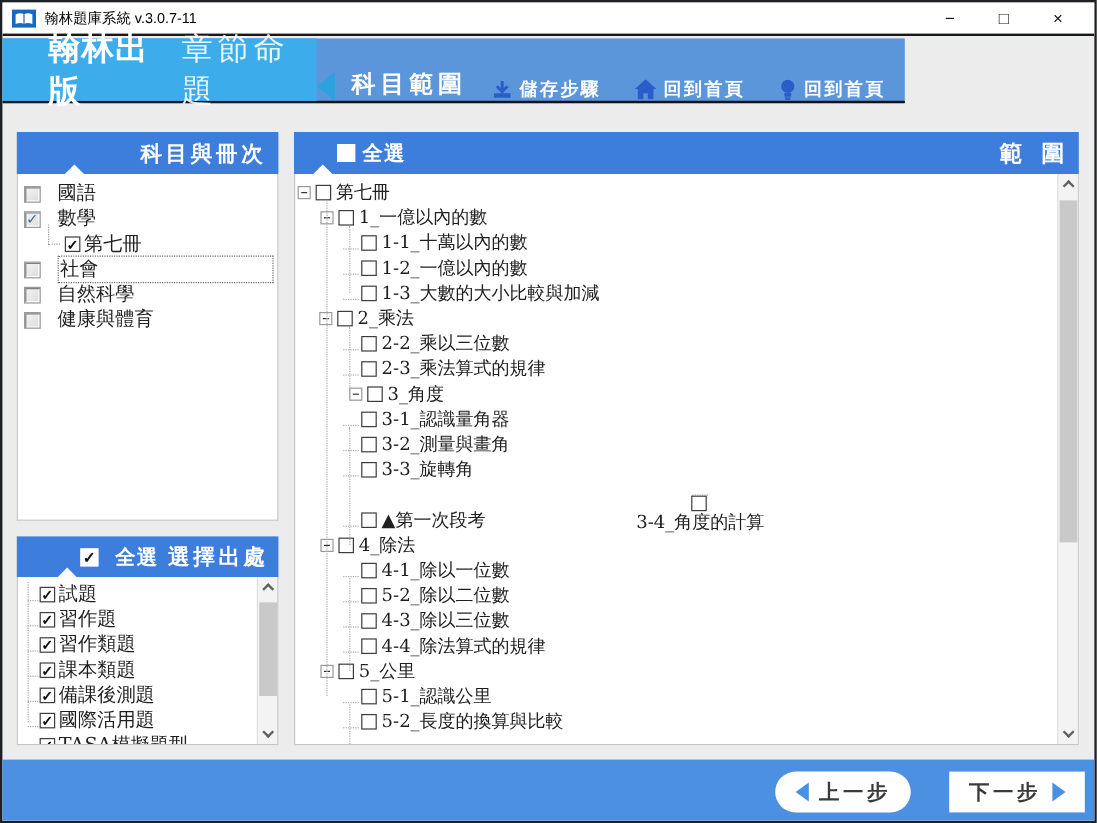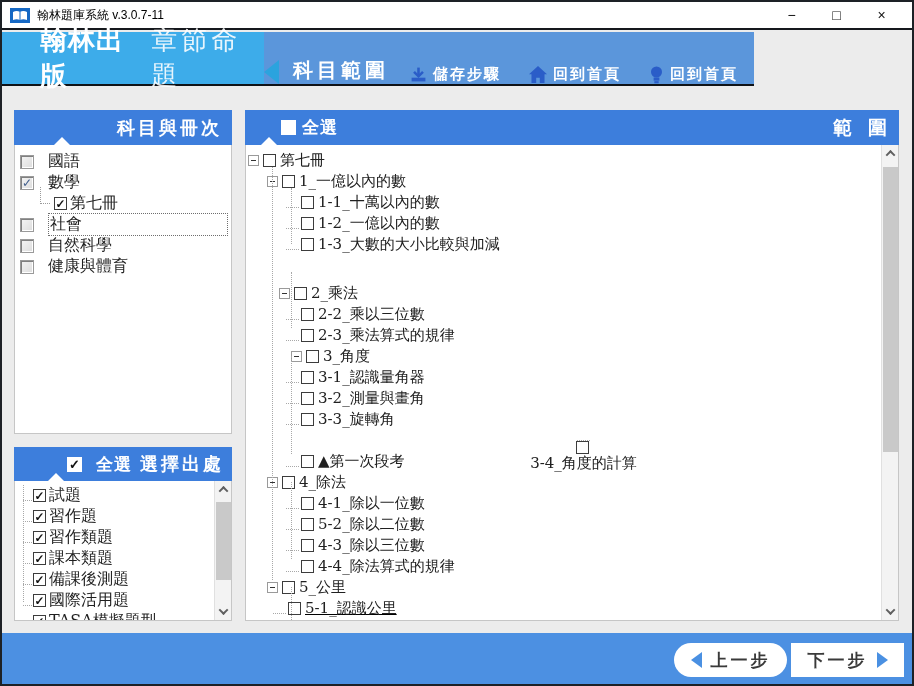--- a/index.html
+++ b/index.html
@@ -77,21 +77,21 @@
   .scroll-arrow { position:absolute; left:0; width:17px; height:17px; display:flex; align-items:center; justify-content:center; }
   .scroll-arrow.up { top:0; } .scroll-arrow.down { bottom:0; }
   .chev { width:7px; height:7px; border-left:2px solid #606060; border-top:2px solid #606060; }
   .chev.up { transform:rotate(45deg) translate(1px,1px); }
   .chev.down { transform:rotate(225deg) translate(1px,1px); }
   .scroll-thumb { position:absolute; left:1px; width:15px; background:#c9c9c9; }
 
   
   .footer { position:absolute; left:0; bottom:0; width:910px; height:51px; background:var(--footer,#4C90E2); }
   .step-btn { position:absolute; top:10px; width:113px; height:34px; background:#fff; border:none; display:flex; align-items:center; justify-content:center; gap:9px; font-family:"Liberation Sans", sans-serif; font-size:17px; font-weight:bold; color:#3a3a3a; letter-spacing:3px; cursor:pointer; }
-  .step-btn.prev { left:672px;border-radius:17px; } .step-btn.next { left:789px; }
+  .step-btn.prev { left:644px;border-radius:17px; } .step-btn.next { left:789px; }
   .tri { width:0; height:0; }
   .tri.left { border-top:8px solid transparent; border-bottom:8px solid transparent; border-right:11px solid #4a90e2; }
   .tri.right { border-top:8px solid transparent; border-bottom:8px solid transparent; border-left:11px solid #4a90e2; }
 </style>
 </head>
 <body>
 
 <div class="window" style="--appbar: #5B96DB; --brand-bg: #3DACEA; --panel-header: #3D7EDC; --footer: #4C90E2;">
 
   <div class="titlebar">
@@ -259,21 +259,21 @@
         <div class="tree-row" style="padding-left: 40px;">
           <span class="tree-stub"></span>
           <span class="cbflat tree-cb"></span>
           <span class="tree-label">1-2_一億以內的數</span>
         </div>
         <div class="tree-row" style="padding-left: 40px;">
           <span class="tree-stub"></span>
           <span class="cbflat tree-cb"></span>
           <span class="tree-label">1-3_大數的大小比較與加減</span>
         </div>
-        <div class="tree-row" style="padding-left: 33px; margin-top: 28px;">
+        <div class="tree-row" style="padding-left: 20px;">
           <span class="expand-box"></span>
           <span class="cbflat tree-cb"></span>
           <span class="tree-label">2_乘法</span>
         </div>
         <div class="tree-row" style="padding-left: 40px;">
           <span class="tree-stub"></span>
           <span class="cbflat tree-cb"></span>
           <span class="tree-label">2-2_乘以三位數</span>
         </div>
         <div class="tree-row" style="padding-left: 40px;">
@@ -334,21 +334,21 @@
         <div class="tree-row" style="padding-left: 40px;">
           <span class="tree-stub"></span>
           <span class="cbflat tree-cb"></span>
           <span class="tree-label">4-4_除法算式的規律</span>
         </div>
         <div class="tree-row" style="padding-left: 21px;">
           <span class="expand-box"></span>
           <span class="cbflat tree-cb"></span>
           <span class="tree-label">5_公里</span>
         </div>
-        <div class="tree-row" style="padding-left: 27px; text-decoration: underline;">
+        <div class="tree-row" style="padding-left: 40px;">
           <span class="tree-stub"></span>
           <span class="cbflat tree-cb"></span>
           <span class="tree-label">5-1_認識公里</span>
         </div>
         <div class="tree-row" style="padding-left: 40px;">
           <span class="tree-stub"></span>
           <span class="cbflat tree-cb"></span>
           <span class="tree-label">5-2_長度的換算與比較</span>
         </div>
         <div class="guide" style="left: 26px; top: 22px; height: 413px;"></div>

